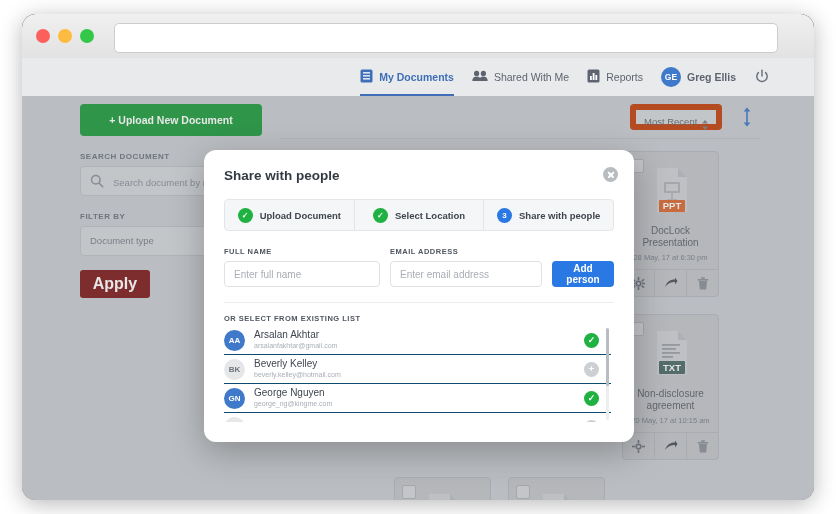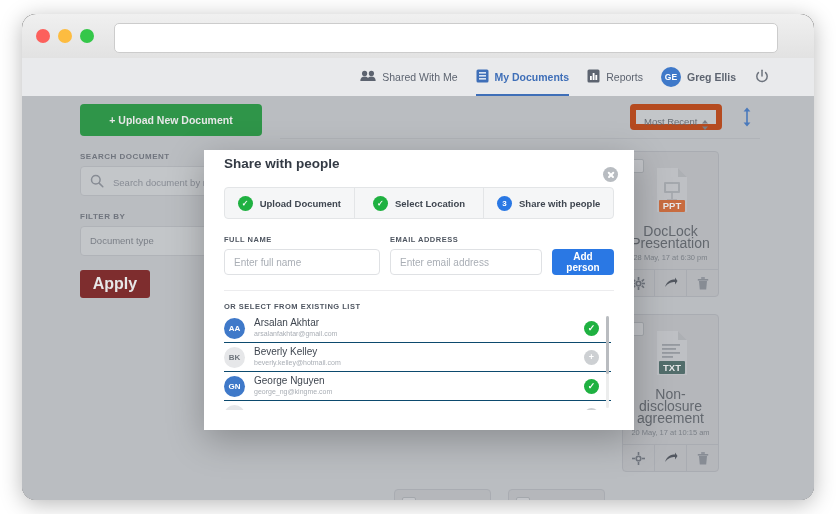--- a/index.html
+++ b/index.html
@@ -332,21 +332,21 @@
     border-radius: 2px;
     cursor: pointer;
   }
   .file-icon {
     width: 44px;
     margin: 4px auto 0 auto;
     position: relative;
   }
   .file-name {
     text-align: center;
-    font-size: 14px;
+    font-size: 10px;
     color: #5e646b;
     line-height: 12px;
     margin-top: 7px;
     padding: 0 4px;
   }
   .file-date {
     text-align: center;
     font-size: 7.5px;
     color: #7d838a;
     margin-top: 4px;
@@ -372,24 +372,24 @@
     left: 0; top: 0;
     width: 792px; height: 442px;
     background: rgba(120,124,130,0.18);
   }
   .modal {
     position: absolute;
     left: 182px;
     top: 54px;
     width: 430px;
     background: #ffffff;
-    border-radius: 0;
+    border-radius: 12px;
     box-shadow: 0 10px 34px rgba(0,0,0,0.26);
     box-sizing: border-box;
-    padding: 6px 20px 20px 20px;
+    padding: 18px 20px 20px 20px;
   }
   .modal-title {
     font-size: 13.5px;
     font-weight: bold;
     color: #333a44;
     margin: 0 0 16px 0;
   }
   .modal-close {
     position: absolute;
     right: 16px; top: 17px;
@@ -597,41 +597,41 @@
         <span class="dot green"></span>
       </div>
       <input class="urlbar" type="text" placeholder="" style="">
     </div>
 
     <div class="viewport">
 
       <div class="app-header">
 
         <div class="nav">
+          <div class="nav-item active">
+            <span class="nav-icon">
+              <svg width="13" height="14" viewBox="0 0 13 14">
+                  <rect x="0.5" y="0.5" width="12" height="13" rx="1.5" fill="#3f6fb8"></rect>
+                  <rect x="3" y="3.2" width="7" height="1.3" fill="#fff"></rect>
+                  <rect x="3" y="6.2" width="7" height="1.3" fill="#fff"></rect>
+                  <rect x="3" y="9.2" width="7" height="1.3" fill="#fff"></rect>
+                </svg>
+            </span>
+            <span>My Documents</span>
+          </div>
           <div class="nav-item">
             <span class="nav-icon">
               <svg width="16" height="12" viewBox="0 0 16 12">
                   <circle cx="4.6" cy="3.4" r="2.6" fill="#5d6470"></circle>
                   <circle cx="11.4" cy="3.4" r="2.6" fill="#5d6470"></circle>
                   <path d="M0.3 11 C0.3 7.8 2.3 6.5 4.6 6.5 C6.9 6.5 8.9 7.8 8.9 11 Z" fill="#5d6470"></path>
                   <path d="M7.1 11 C7.1 7.8 9.1 6.5 11.4 6.5 C13.7 6.5 15.7 7.8 15.7 11 Z" fill="#5d6470"></path>
                 </svg>
             </span>
             <span>Shared With Me</span>
-          </div>
-          <div class="nav-item active">
-            <span class="nav-icon">
-              <svg width="13" height="14" viewBox="0 0 13 14">
-                  <rect x="0.5" y="0.5" width="12" height="13" rx="1.5" fill="#3f6fb8"></rect>
-                  <rect x="3" y="3.2" width="7" height="1.3" fill="#fff"></rect>
-                  <rect x="3" y="6.2" width="7" height="1.3" fill="#fff"></rect>
-                  <rect x="3" y="9.2" width="7" height="1.3" fill="#fff"></rect>
-                </svg>
-            </span>
-            <span>My Documents</span>
           </div>
           <div class="nav-item">
             <span class="nav-icon">
               <svg width="13" height="14" viewBox="0 0 13 14">
                   <rect x="0.5" y="0.5" width="12" height="13" rx="1.5" fill="#5d6470"></rect>
                   <rect x="3" y="7" width="1.8" height="4" fill="#fff"></rect>
                   <rect x="5.7" y="4" width="1.8" height="7" fill="#fff"></rect>
                   <rect x="8.4" y="6" width="1.8" height="5" fill="#fff"></rect>
                 </svg>
             </span>

